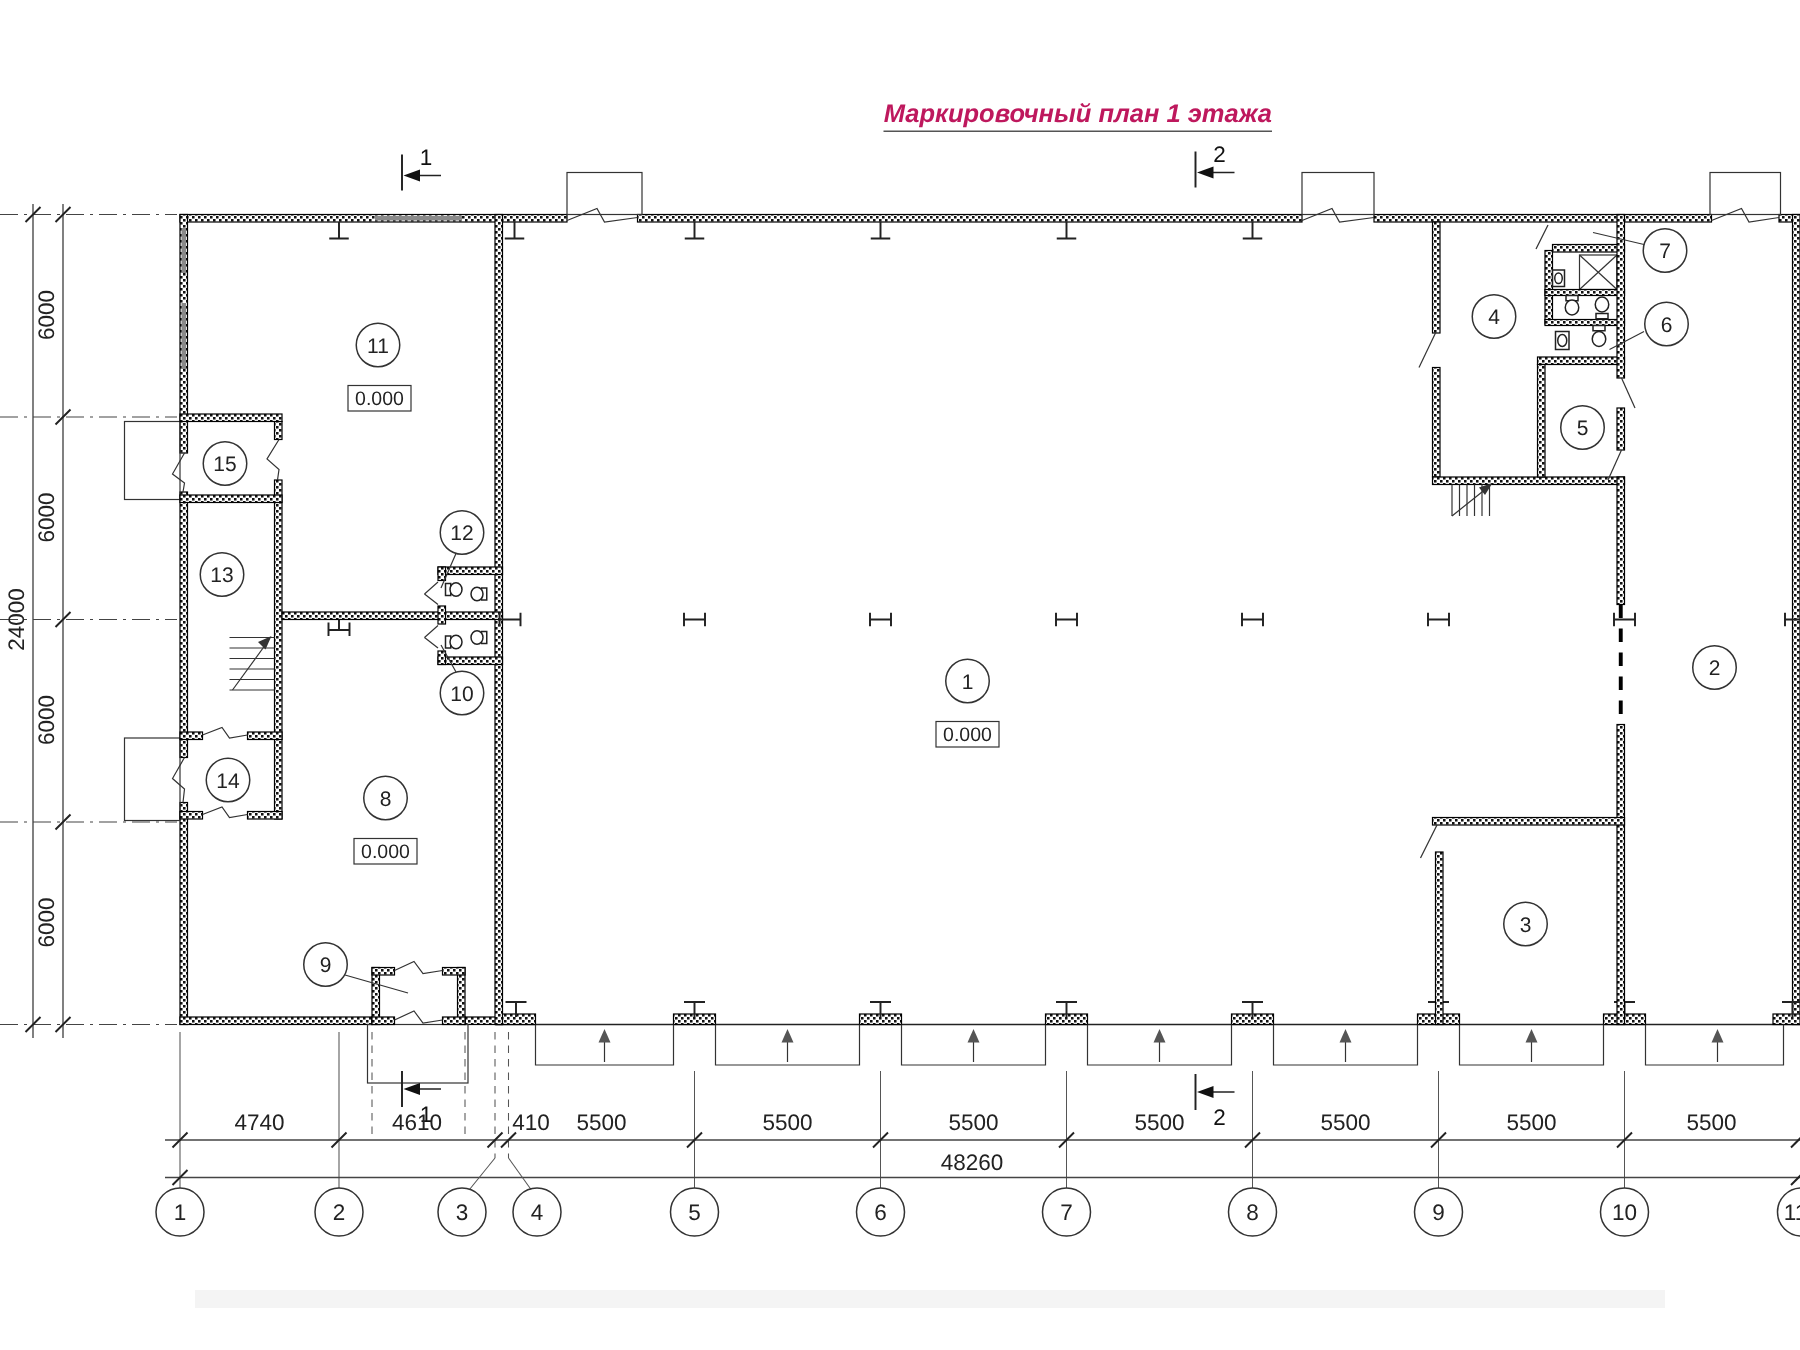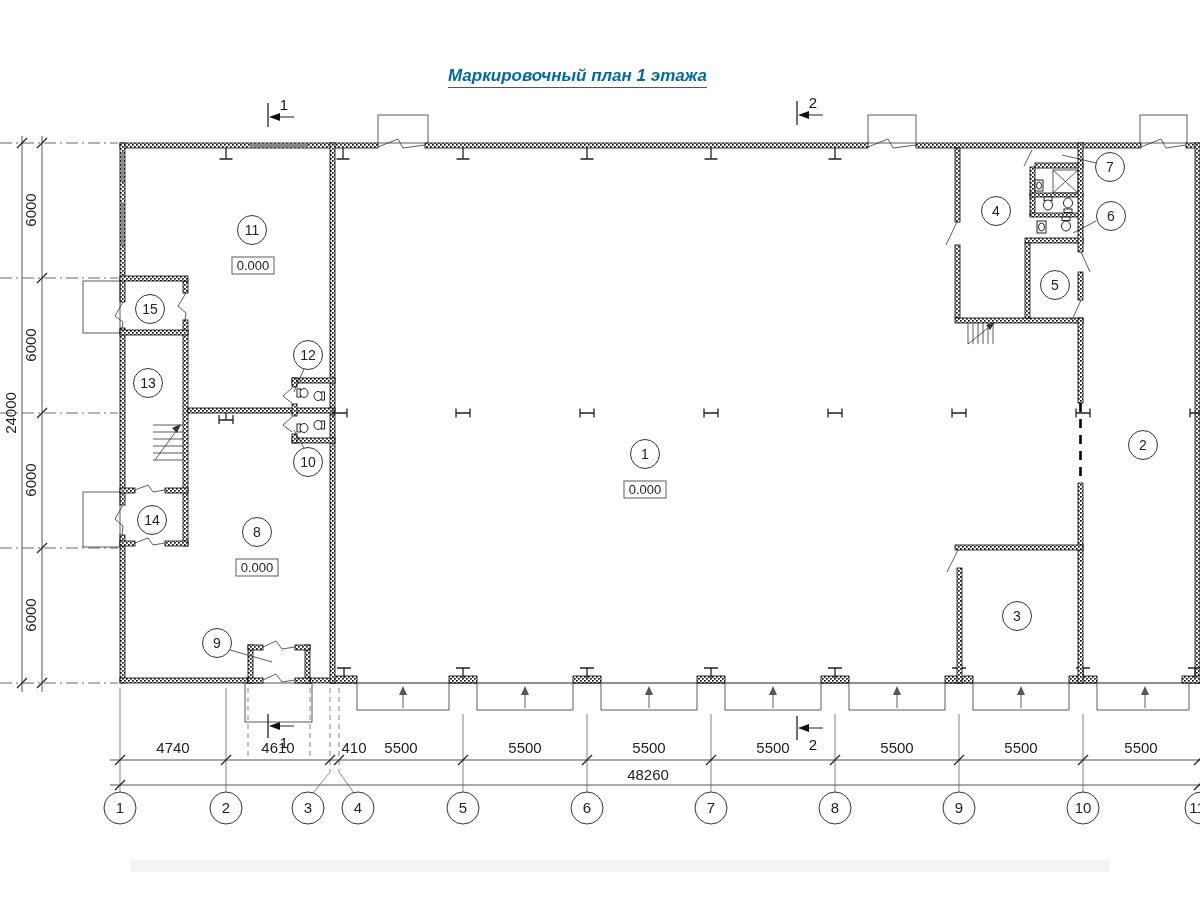--- a/index.html
+++ b/index.html
@@ -1,19 +1,19 @@
 <!DOCTYPE html>
 <html><head>
 <meta charset="utf-8">
 <style>
   html,body{margin:0;padding:0;background:#fff;}
   #stage{position:relative;width:1200px;height:900px;background:#fff;overflow:hidden;
          font-family:"Liberation Sans",sans-serif;}
-  #title{position:absolute;left:448px;top:66px;width:400px;text-align:left;
-         font-style:italic;font-weight:bold;font-size:17px;color:#0369a1;}
+  #title{position:absolute;left:448px;top:66px;width:400px;text-align:right;
+         font-style:italic;font-weight:bold;font-size:17px;color:#be185d;}
   #title span{border-bottom:1.5px solid #555;padding-bottom:2px;}
   svg{position:absolute;left:0;top:0;}
   .w{fill:url(#wh);stroke:#000;stroke-width:.8;}
   .win{fill:#8a8a8a;stroke:none;}
   .tl{stroke:#222;stroke-width:1;fill:none;}
   .th{stroke:#333;stroke-width:.8;fill:none;}
   .dim{stroke:#444;stroke-width:.9;fill:none;}
   .ext{stroke:#555;stroke-width:.7;fill:none;}
   .extd{stroke:#555;stroke-width:.7;fill:none;stroke-dasharray:5 4;}
   .dd{stroke:#444;stroke-width:.8;fill:none;stroke-dasharray:12 4 2 4;}

